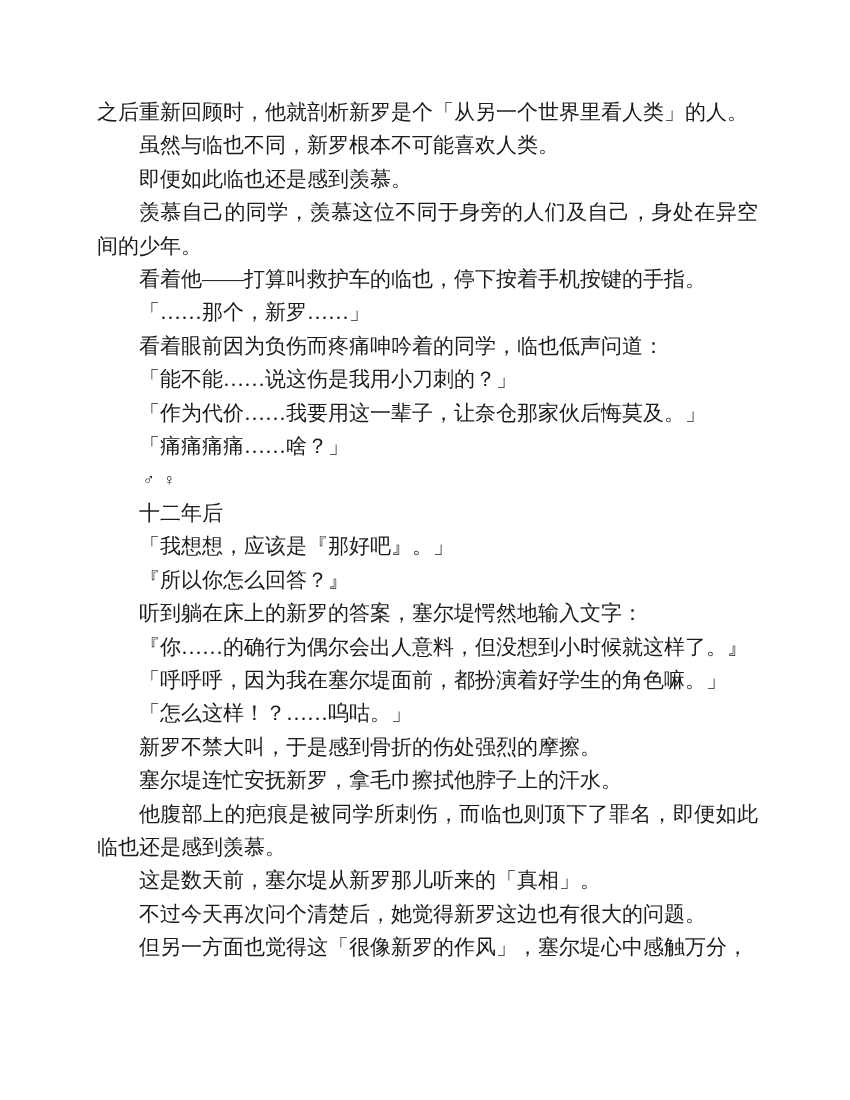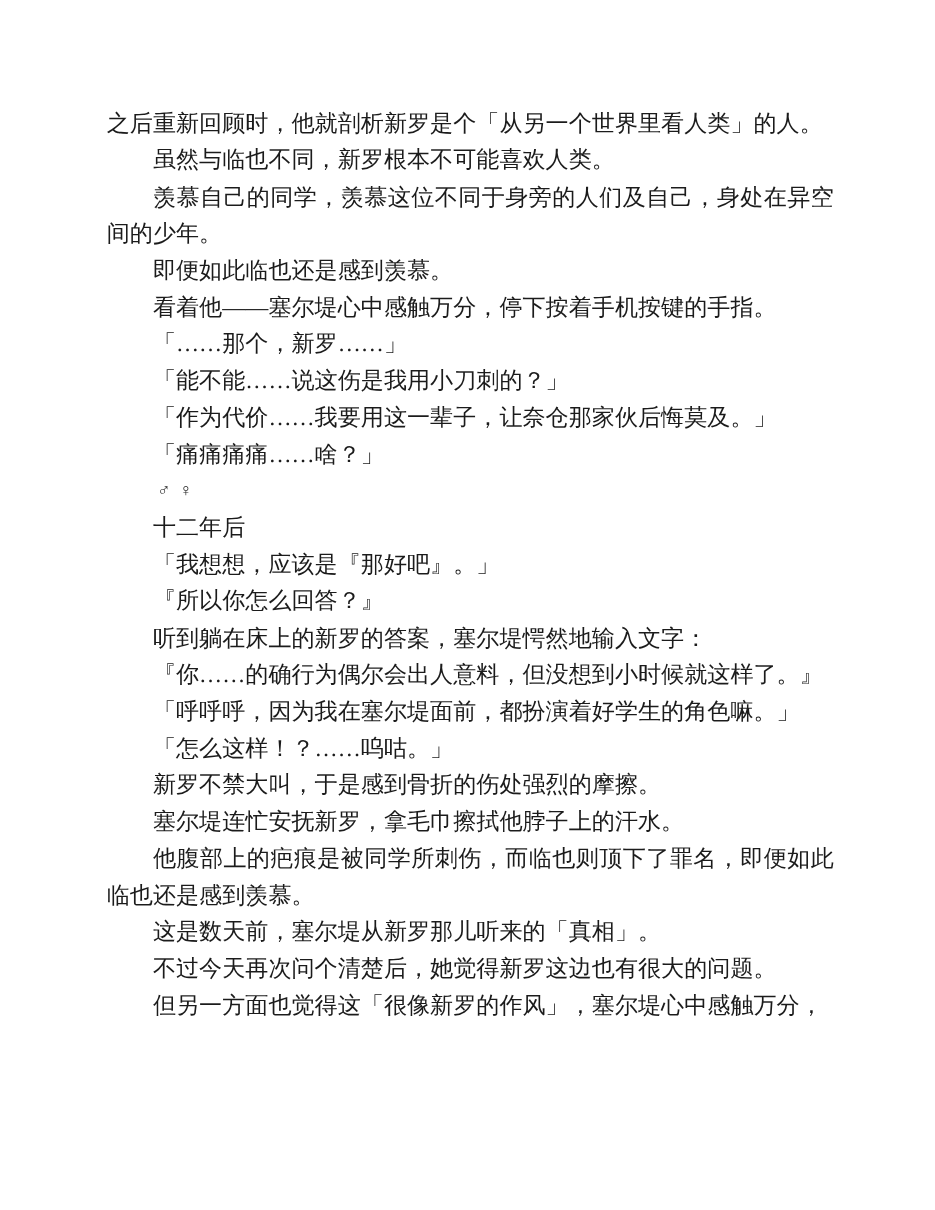--- a/index.html
+++ b/index.html
@@ -43,24 +43,25 @@
     letter-spacing: 2px;
   }
 </style>
 </head>
 <body>
 
 <div class="page" style="--page-bg: #ffffff;">
   <div class="text-block" style="--text-color: #1b1b1b;">
       <p class="continuation">之后重新回顾时，他就剖析新罗是个「从另一个世界里看人类」的人。</p>
       <p class="normal">虽然与临也不同，新罗根本不可能喜欢人类。</p>
+      <p class="normal">即便如此临也还是感到羡慕。</p>
       <p class="normal">羡慕自己的同学，羡慕这位不同于身旁的人们及自己，身处在异空间的少年。</p>
-      <p class="normal">即便如此临也还是感到羡慕。</p>
-      <p class="normal">看着他——塞尔堤心中感触万分，停下按着手机按键的手指。</p>
+      <p class="normal">看着他——打算叫救护车的临也，停下按着手机按键的手指。</p>
       <p class="dialogue">「……那个，新罗……」</p>
+      <p class="normal">看着眼前因为负伤而疼痛呻吟着的同学，临也低声问道：</p>
       <p class="dialogue">「能不能……说这伤是我用小刀刺的？」</p>
       <p class="dialogue">「作为代价……我要用这一辈子，让奈仓那家伙后悔莫及。」</p>
       <p class="dialogue">「痛痛痛痛……啥？」</p>
       <p class="divider">♂ ♀</p>
       <p class="normal">十二年后</p>
       <p class="dialogue">「我想想，应该是『那好吧』。」</p>
       <p class="dialogue">『所以你怎么回答？』</p>
       <p class="normal">听到躺在床上的新罗的答案，塞尔堤愕然地输入文字：</p>
       <p class="dialogue">『你……的确行为偶尔会出人意料，但没想到小时候就这样了。』</p>
       <p class="dialogue">「呼呼呼，因为我在塞尔堤面前，都扮演着好学生的角色嘛。」</p>

